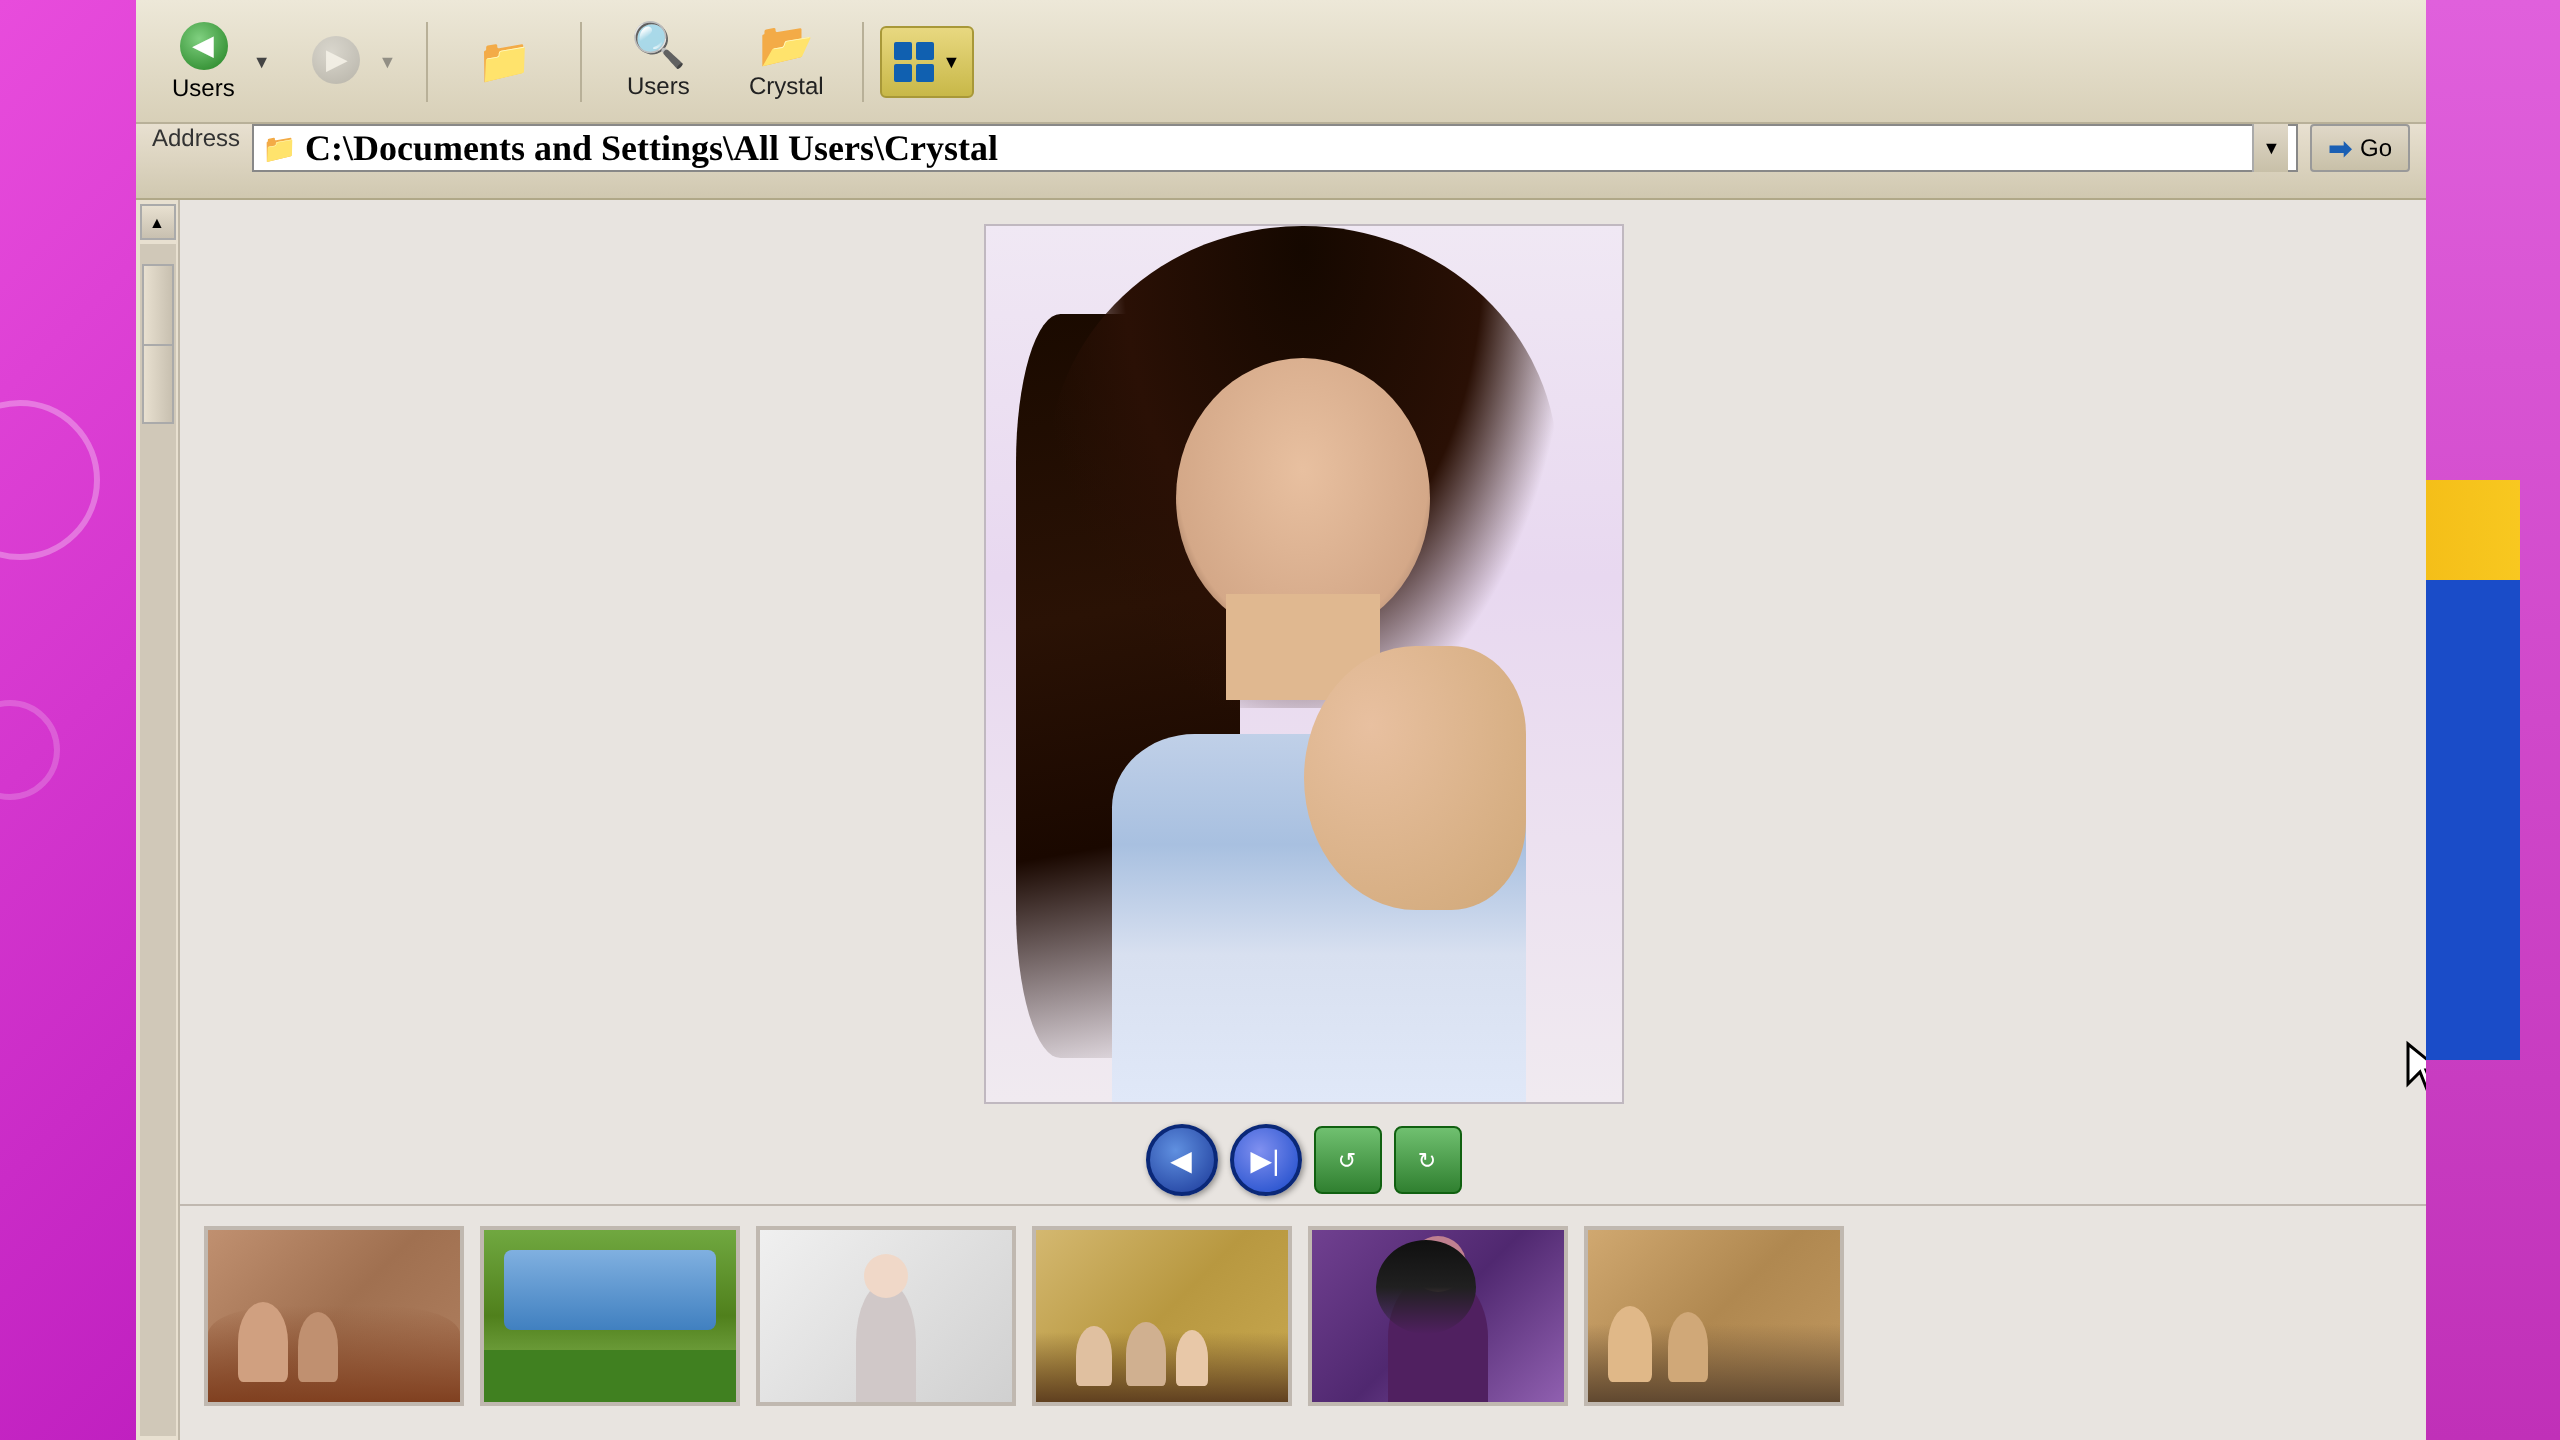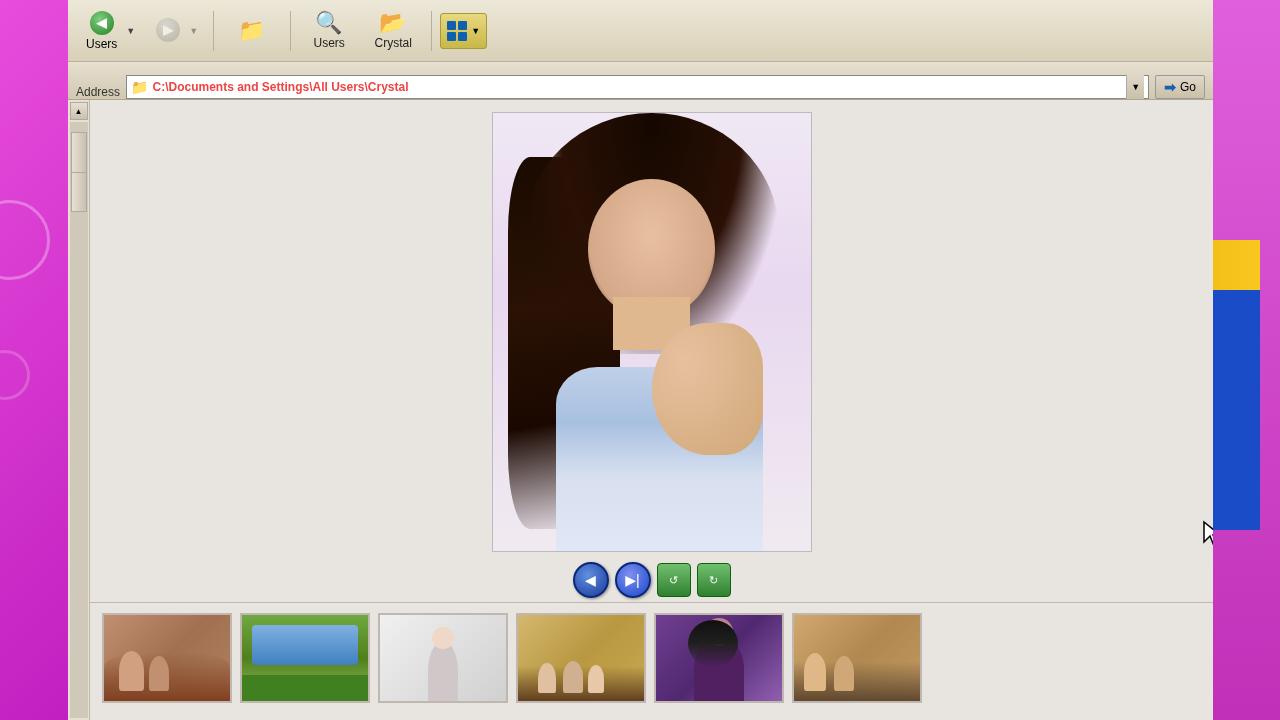--- a/index.html
+++ b/index.html
@@ -156,21 +156,21 @@
       font-size: 9px;
       color: #444;
     }
 
     
     .address-bar {
       height: 38px;
       background: linear-gradient(180deg, #e8e0d0 0%, #d0c8b0 100%);
       border-bottom: 1px solid #b0a888;
       display: flex;
-      align-items: flex-end;
+      align-items: flex-start;
       padding: 0 8px;
       gap: 6px;
     }
     .address-label {
       font-size: 12px;
       color: #333;
       white-space: nowrap;
     }
     .address-input-wrap {
       flex: 1;
@@ -182,23 +182,23 @@
       padding: 0 4px;
       gap: 4px;
     }
     .address-folder-icon {
       font-size: 14px;
     }
     .address-input {
       border: none;
       outline: none;
       background: transparent;
-      font-size: 12px;
-      font-family: Liberation Sans, sans-serif;
-      color: #ef4444;
+      font-size: 18px;
+      font-family: Liberation Serif, serif;
+      color: #000000;
       font-weight: bold;
       flex: 1;
     }
     .address-dropdown {
       width: 18px;
       height: 24px;
       background: linear-gradient(180deg, #e0d8c8, #c8c0a8);
       border-left: 1px solid #aaa;
       display: flex;
       align-items: center;

